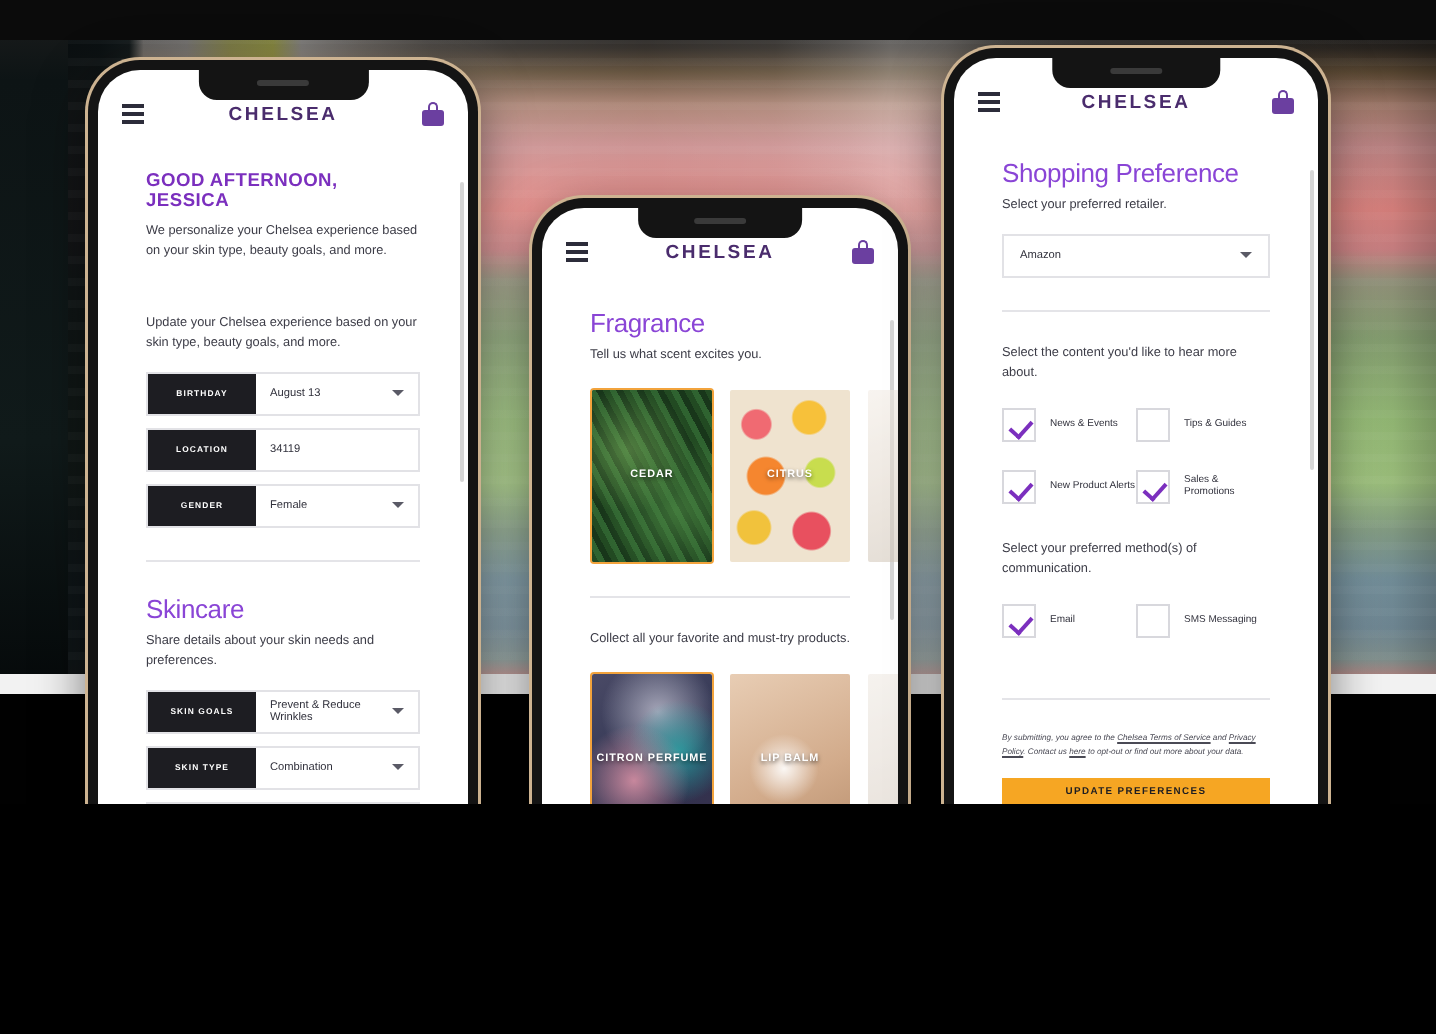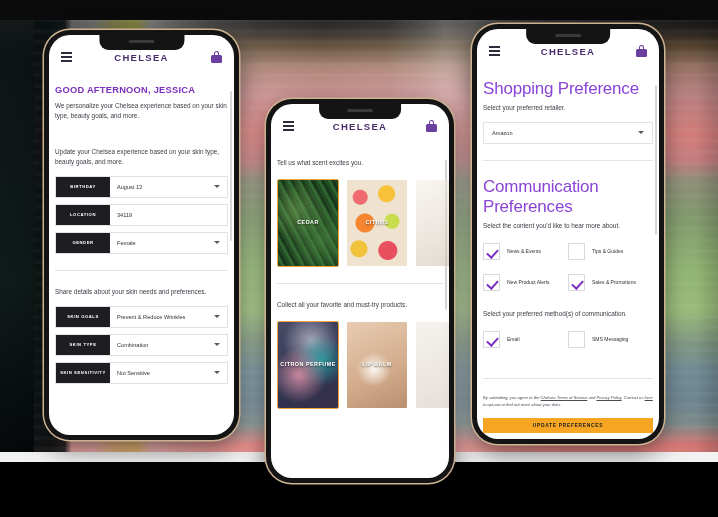--- a/index.html
+++ b/index.html
@@ -4,21 +4,21 @@
 <style>
   * { box-sizing: border-box; margin: 0; padding: 0; }
   html, body {
     width: 718px; height: 517px;
     overflow: hidden;
     font-family: "Liberation Sans", sans-serif;
     background: #000;
   }
   #stage {
     position: relative;
-    width: 718px; height: 517px;
+    width: 718px; height: 402px;
     overflow: hidden;
     background: #050505;
   }
 
   
   .bg-layer { position: absolute; inset: 0; }
   .bg-base {
     background:
       linear-gradient(180deg,
         #1b1b1b 0%, #1b1b1b 4%,
@@ -129,38 +129,38 @@
   .bag-icon .handle {
     position: absolute; top: 0; left: 3px; width: 5px; height: 5px;
     border: 1.4px solid #6b3fa0; border-bottom: none;
     border-top-left-radius: 3px; border-top-right-radius: 3px;
   }
 
   
   .app-body {
     position: absolute; top: 36px; left: 0; right: 0; bottom: 0;
     overflow: hidden;
-    padding: 0 6px;
+    padding: 0 24px;
   }
   .scrollbar {
     position: absolute; right: 2px; top: 20px;
     width: 2.5px; height: 150px; border-radius: 2px;
     background: #d6d6d6;
   }
 
   .greeting {
     color: #7b2fbe; font-size: 9.3px; font-weight: bold;
     letter-spacing: .25px; margin-top: 14px;
   }
   .body-text {
     color: #3b3b46; font-size: 6.4px; line-height: 1.55;
     margin-top: 6px;
   }
   .section-title {
-    color: #8a45d6; font-size: 17px; font-weight: normal;
+    color: #8a45d6; font-size: 13px; font-weight: normal;
     letter-spacing: -.2px;
   }
   .section-sub {
     color: #3b3b46; font-size: 6.4px; line-height: 1.55; margin-top: 4px;
   }
   .gap-lg { height: 22px; }
   .gap-md { height: 14px; }
   .gap-sm { height: 9px; }
   .rule { height: 1px; background: #e4e4e8; margin: 16px 0; }
 
@@ -343,20 +343,21 @@
         <div class="field-row">
           <div class="field-label">GENDER</div>
           <div class="field-value">
             <span>Female</span>
             <span class="caret"></span>
           </div>
         </div>
 
         <div class="rule"></div>
 
+        <div class="section-title">Skincare</div>
         <div class="section-sub">Share details about your skin needs and preferences.</div>
         <div class="gap-sm"></div>
 
         <div class="field-row">
           <div class="field-label">SKIN GOALS</div>
           <div class="field-value">
             <span>Prevent &amp; Reduce Wrinkles</span>
             <span class="caret"></span>
           </div>
         </div>
@@ -392,20 +393,21 @@
         <div class="bag-icon">
           <span class="handle"></span>
             <span class="body"></span>
         </div>
       </div>
 
       <div class="app-body">
         <div class="scrollbar"></div>
 
         <div class="gap-md"></div>
+        <div class="section-title">Fragrance</div>
         <div class="section-sub">Tell us what scent excites you.</div>
 
         <div class="card-row">
           <div class="card selected">
             <div class="art art-cedar"></div>
             <div class="cap">CEDAR</div>
           </div>
           <div class="card">
             <div class="art art-citrus"></div>
             <div class="cap">CITRUS</div>
@@ -463,21 +465,20 @@
         <div class="section-sub">Select your preferred retailer.</div>
         <div class="gap-sm"></div>
 
         <div class="plain-select">
           <span>Amazon</span>
           <span class="caret"></span>
         </div>
 
         <div class="rule"></div>
 
-        <div class="section-title">Communication Preferences</div>
         <div class="section-sub">Select the content you'd like to hear more about.</div>
 
         <div class="cb-grid">
           <div class="cb-item">
             <div class="cb-box checked"></div>
             <div class="cb-label">News &amp; Events</div>
           </div>
           <div class="cb-item">
             <div class="cb-box"></div>
             <div class="cb-label">Tips &amp; Guides</div>

